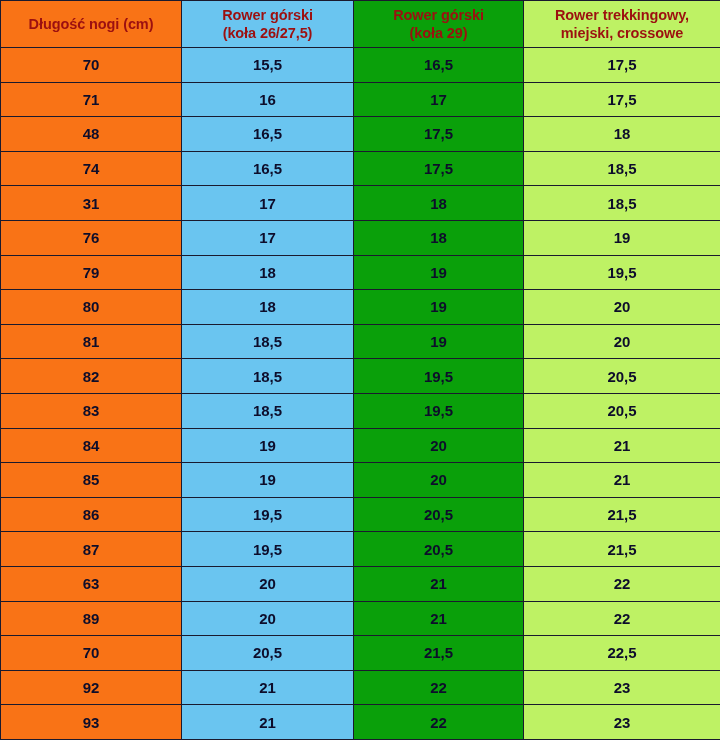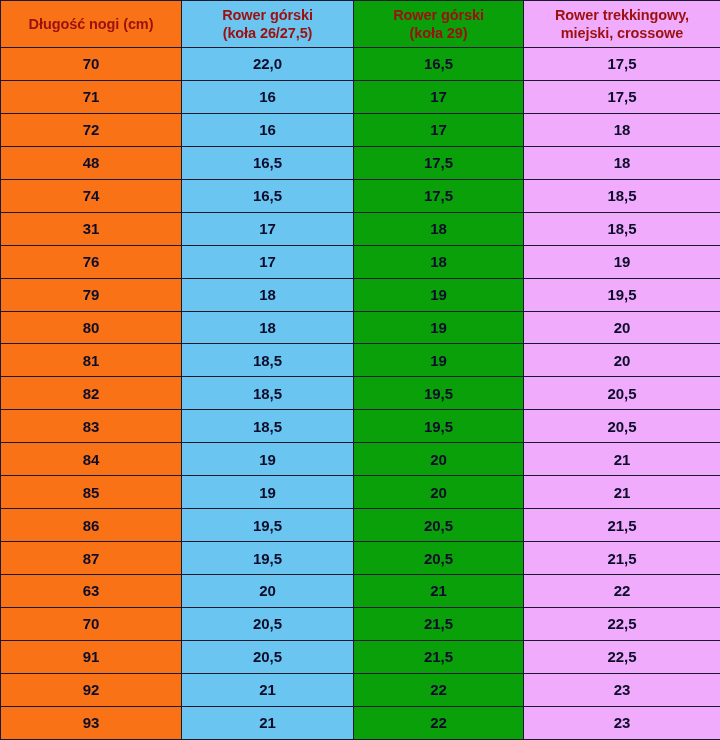--- a/index.html
+++ b/index.html
@@ -49,21 +49,21 @@
     height: 28.6px;
     font-size: 15px;
     font-weight: bold;
     color: #0d0d2b;
   }
 
   
   .col-leg   { background: #f97316; }
   .col-mtb26 { background: #6ac5f0; }
   .col-mtb29 { background: #0aa00a; }
-  .col-trek  { background: #f0abfc; }
+  .col-trek  { background: #bef264; }
 </style>
 </head>
 <body>
 
 <table id="bike-size-table">
   <colgroup>
     <col class="c-leg">
     <col class="c-mtb26">
     <col class="c-mtb29">
     <col class="c-trek">
@@ -84,37 +84,31 @@
       </th>
       <th class="col-trek">
         <span class="hl">Rower trekkingowy,</span>
         <span class="hl">miejski, crossowe</span>
       </th>
     </tr>
   </thead>
   <tbody id="table-body">
       <tr>
         <td class="col-leg">70</td>
-        <td class="col-mtb26">22,0</td>
+        <td class="col-mtb26">15,5</td>
         <td class="col-mtb29">16,5</td>
         <td class="col-trek">17,5</td>
       </tr>
       <tr>
         <td class="col-leg">71</td>
         <td class="col-mtb26">16</td>
         <td class="col-mtb29">17</td>
         <td class="col-trek">17,5</td>
       </tr>
       <tr>
-        <td class="col-leg">72</td>
-        <td class="col-mtb26">16</td>
-        <td class="col-mtb29">17</td>
-        <td class="col-trek">18</td>
-      </tr>
-      <tr>
         <td class="col-leg">48</td>
         <td class="col-mtb26">16,5</td>
         <td class="col-mtb29">17,5</td>
         <td class="col-trek">18</td>
       </tr>
       <tr>
         <td class="col-leg">74</td>
         <td class="col-mtb26">16,5</td>
         <td class="col-mtb29">17,5</td>
         <td class="col-trek">18,5</td>
@@ -185,32 +179,32 @@
         <td class="col-mtb29">20,5</td>
         <td class="col-trek">21,5</td>
       </tr>
       <tr>
         <td class="col-leg">63</td>
         <td class="col-mtb26">20</td>
         <td class="col-mtb29">21</td>
         <td class="col-trek">22</td>
       </tr>
       <tr>
+        <td class="col-leg">89</td>
+        <td class="col-mtb26">20</td>
+        <td class="col-mtb29">21</td>
+        <td class="col-trek">22</td>
+      </tr>
+      <tr>
         <td class="col-leg">70</td>
         <td class="col-mtb26">20,5</td>
         <td class="col-mtb29">21,5</td>
         <td class="col-trek">22,5</td>
       </tr>
       <tr>
-        <td class="col-leg">91</td>
-        <td class="col-mtb26">20,5</td>
-        <td class="col-mtb29">21,5</td>
-        <td class="col-trek">22,5</td>
-      </tr>
-      <tr>
         <td class="col-leg">92</td>
         <td class="col-mtb26">21</td>
         <td class="col-mtb29">22</td>
         <td class="col-trek">23</td>
       </tr>
       <tr>
         <td class="col-leg">93</td>
         <td class="col-mtb26">21</td>
         <td class="col-mtb29">22</td>
         <td class="col-trek">23</td>

